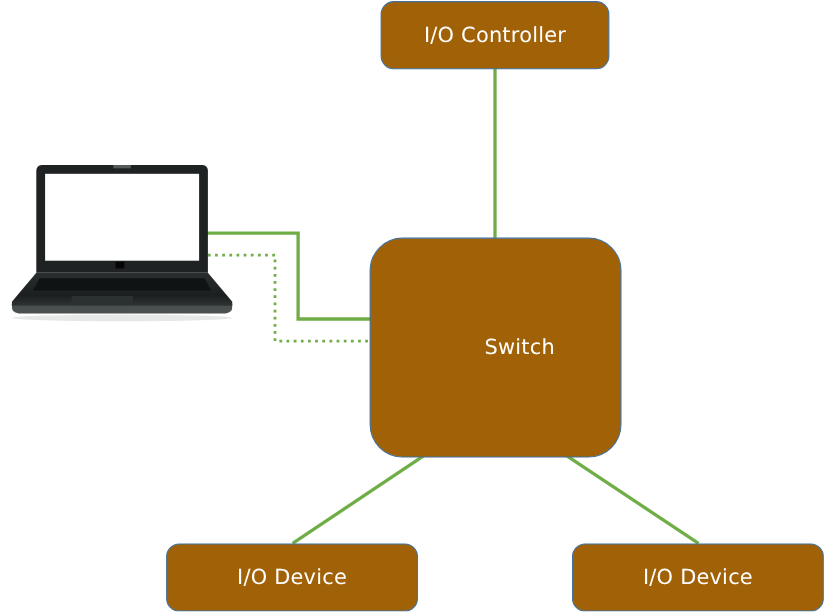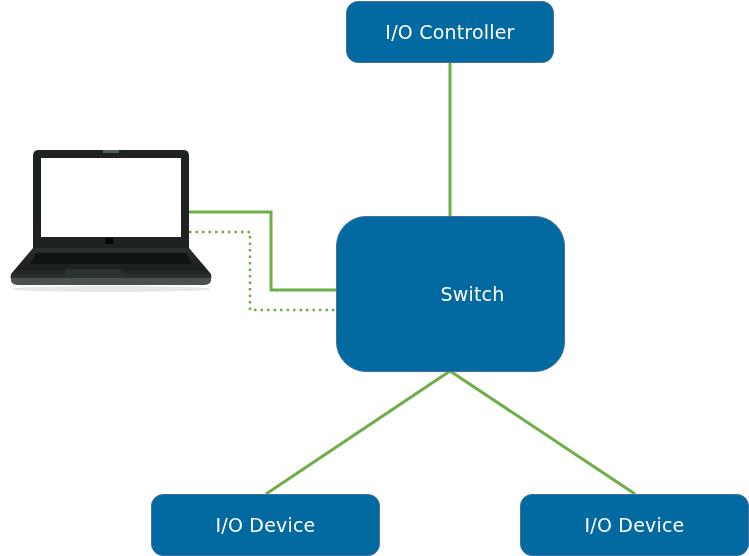--- a/index.html
+++ b/index.html
@@ -1,24 +1,24 @@
 <!DOCTYPE html>
 <html><head>
 <meta charset="utf-8">
 <style>
   html, body { margin:0; padding:0; background:#ffffff; }
   body { width:749px; height:556px; position:relative; overflow:hidden; font-family:"DejaVu Sans", sans-serif; }
   .node {
     position:absolute; box-sizing:border-box;
-    background:#0369a1; border:1px solid #41719c;
+    background:#a16207; border:1px solid #41719c;
     color:#ffffff; display:flex; align-items:center; justify-content:center;
     font-size:19px; letter-spacing:0.2px;
   }
   #controller { left:346px; top:1px; width:208px; height:62px; border-radius:12px; }
-  #switch { left:336px; top:216px; width:229px; height:156px; border-radius:30px; font-size:19px;padding-left:44px; }
+  #switch { left:336px; top:216px; width:229px; height:200px; border-radius:30px; font-size:19px;padding-left:44px; }
   #dev1 { left:151px; top:494px; width:229px; height:62px; border-radius:12px; }
   #dev2 { left:520px; top:494px; width:229px; height:62px; border-radius:12px; }
   svg.links { position:absolute; left:0; top:0; }
   #laptop { position:absolute; left:0; top:140px; }
 </style>
 </head>
 <body>
 
 <svg class="links" width="749" height="556">
   <line x1="450" y1="62" x2="450" y2="217" stroke="#70ad47" stroke-width="3"></line>

